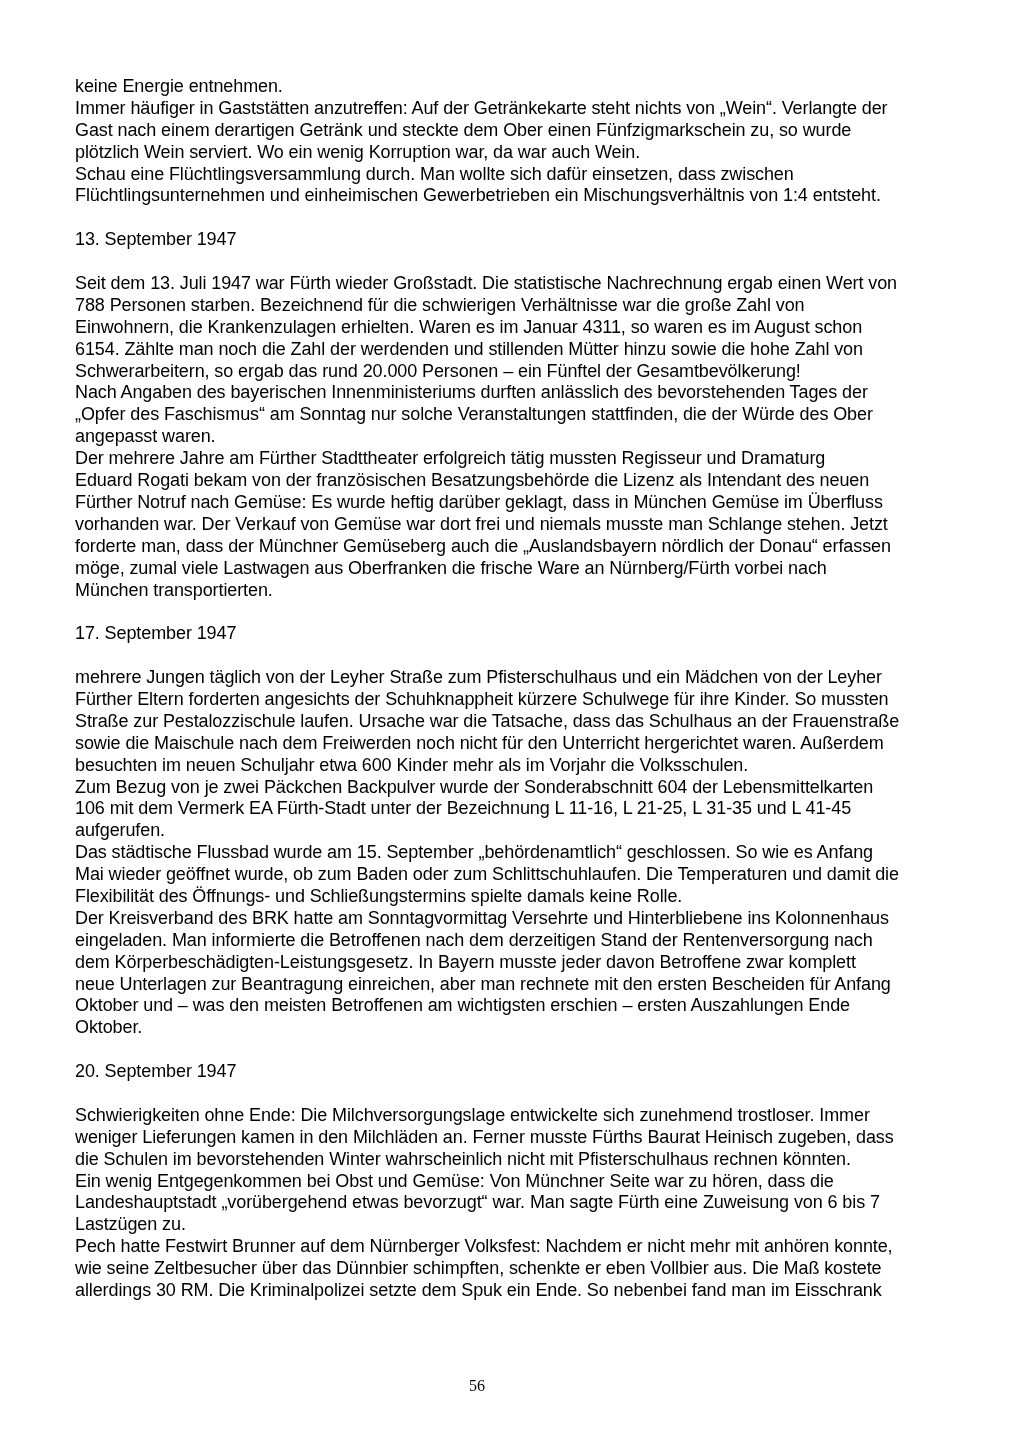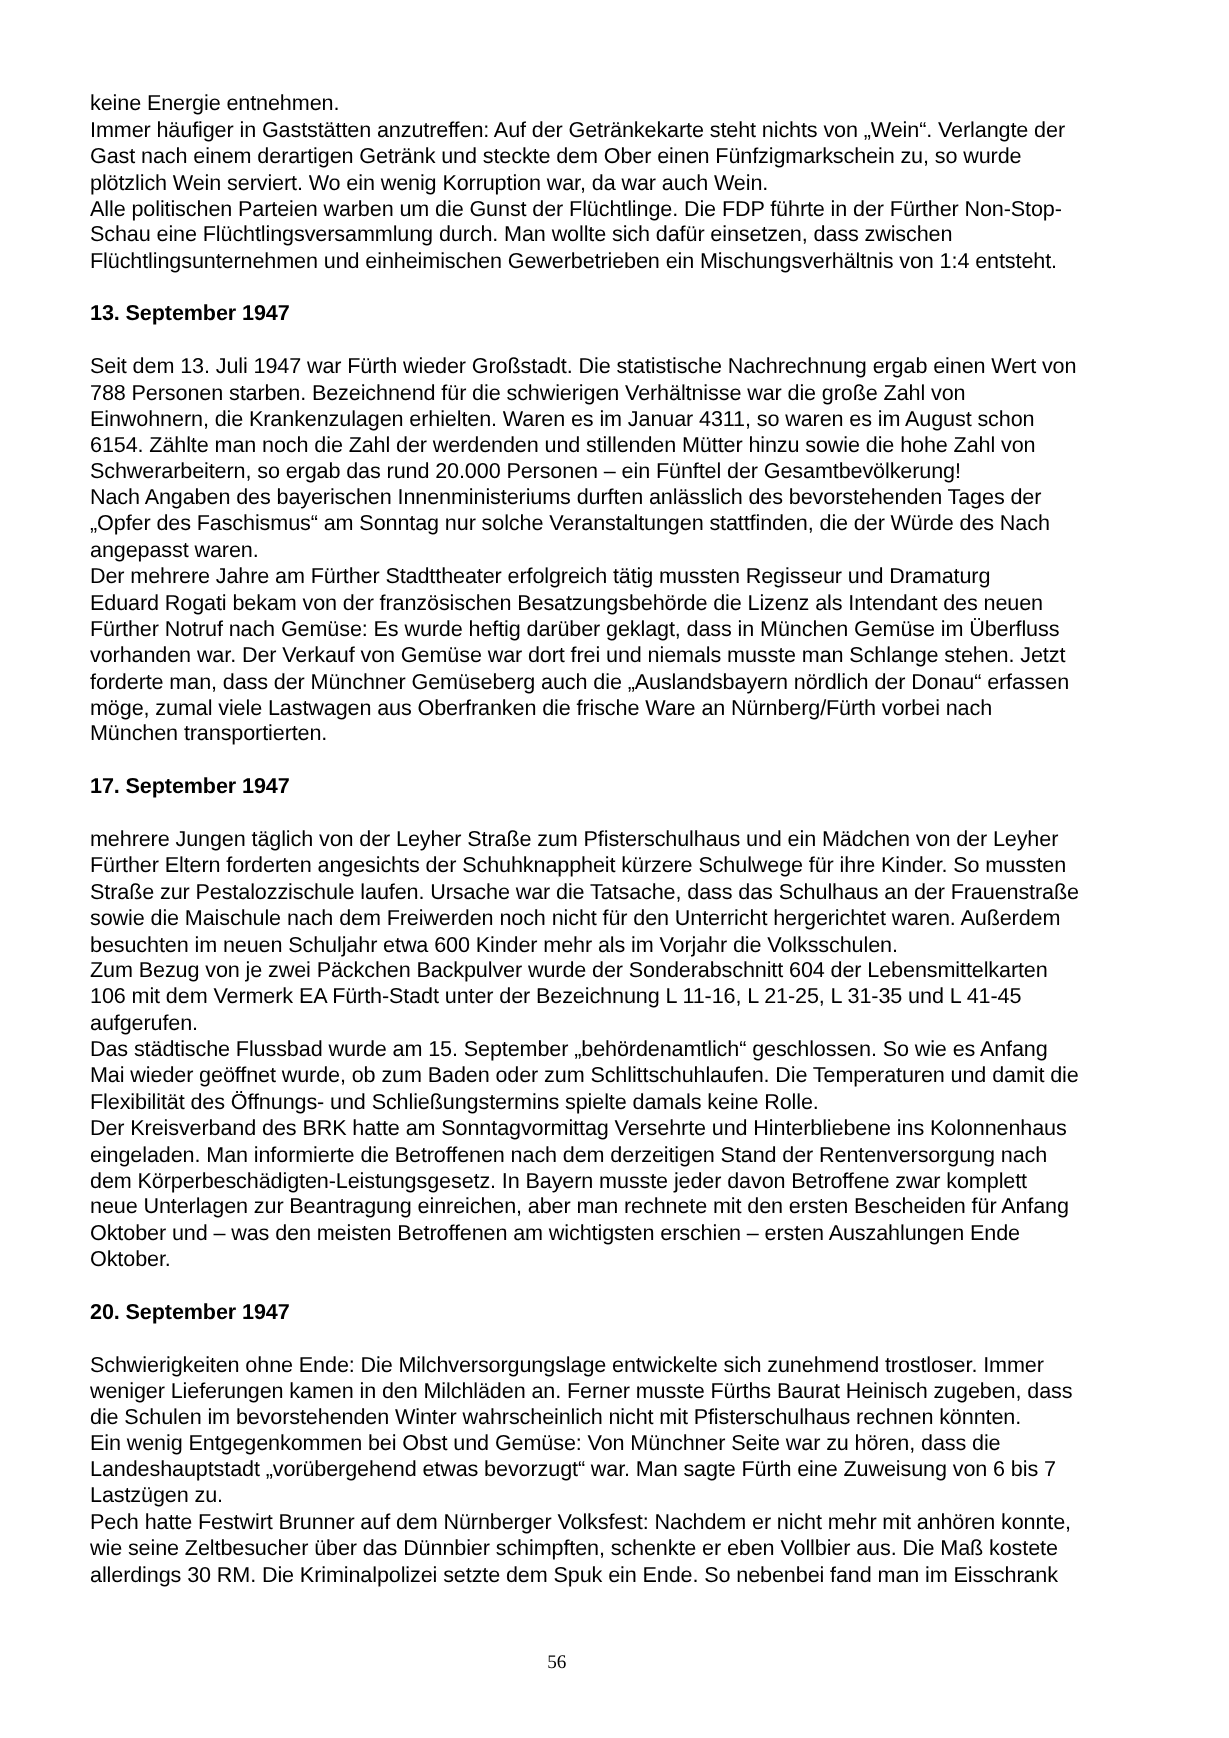--- a/index.html
+++ b/index.html
@@ -26,65 +26,64 @@
     font-size: 18px;
     line-height: 21.9px;
     letter-spacing: -0.1px;
   }
   .line {
     white-space: pre;
     height: 21.9px;
   }
   .section-heading {
     font-size: 18px;
-    font-weight: bold;
+    font-weight: normal;
     line-height: 21.9px;
     margin: 21.9px 0 21.9px 0;
   }
   .paragraph-block {
     margin: 0;
   }
   .page-footer {
     position: absolute;
     top: 1341px;
-    left: 0;
+    left: 13px;
     width: 928px;
     text-align: center;
     font-family: "Liberation Serif", serif;
     font-size: 16px;
     line-height: 18px;
     color: #000000;
   }
 </style>
 </head>
 <body>
 
 <div class="page">
   <div class="text-block">
 
     <div class="paragraph-block">
         <div class="line">keine Energie entnehmen.</div>
         <div class="line">Immer häufiger in Gaststätten anzutreffen: Auf der Getränkekarte steht nichts von „Wein“. Verlangte der</div>
         <div class="line">Gast nach einem derartigen Getränk und steckte dem Ober einen Fünfzigmarkschein zu, so wurde</div>
         <div class="line">plötzlich Wein serviert. Wo ein wenig Korruption war, da war auch Wein.</div>
-        <div class="line">Alle politischen Parteien warben um die Gunst der Flüchtlinge. Die FDP führte in der Fürther Non-Stop-</div>
         <div class="line">Schau eine Flüchtlingsversammlung durch. Man wollte sich dafür einsetzen, dass zwischen</div>
         <div class="line">Flüchtlingsunternehmen und einheimischen Gewerbetrieben ein Mischungsverhältnis von 1:4 entsteht.</div>
       </div>
 
     <section>
       <h2 class="section-heading">13. September 1947</h2>
       <div class="paragraph-block">
           <div class="line">Seit dem 13. Juli 1947 war Fürth wieder Großstadt. Die statistische Nachrechnung ergab einen Wert von</div>
           <div class="line">788 Personen starben. Bezeichnend für die schwierigen Verhältnisse war die große Zahl von</div>
           <div class="line">Einwohnern, die Krankenzulagen erhielten. Waren es im Januar 4311, so waren es im August schon</div>
           <div class="line">6154. Zählte man noch die Zahl der werdenden und stillenden Mütter hinzu sowie die hohe Zahl von</div>
           <div class="line">Schwerarbeitern, so ergab das rund 20.000 Personen – ein Fünftel der Gesamtbevölkerung!</div>
           <div class="line">Nach Angaben des bayerischen Innenministeriums durften anlässlich des bevorstehenden Tages der</div>
-          <div class="line">„Opfer des Faschismus“ am Sonntag nur solche Veranstaltungen stattfinden, die der Würde des Nach</div>
+          <div class="line">„Opfer des Faschismus“ am Sonntag nur solche Veranstaltungen stattfinden, die der Würde des Ober</div>
           <div class="line">angepasst waren.</div>
           <div class="line">Der mehrere Jahre am Fürther Stadttheater erfolgreich tätig mussten Regisseur und Dramaturg</div>
           <div class="line">Eduard Rogati bekam von der französischen Besatzungsbehörde die Lizenz als Intendant des neuen</div>
           <div class="line">Fürther Notruf nach Gemüse: Es wurde heftig darüber geklagt, dass in München Gemüse im Überfluss</div>
           <div class="line">vorhanden war. Der Verkauf von Gemüse war dort frei und niemals musste man Schlange stehen. Jetzt</div>
           <div class="line">forderte man, dass der Münchner Gemüseberg auch die „Auslandsbayern nördlich der Donau“ erfassen</div>
           <div class="line">möge, zumal viele Lastwagen aus Oberfranken die frische Ware an Nürnberg/Fürth vorbei nach</div>
           <div class="line">München transportierten.</div>
         </div>
     </section>

